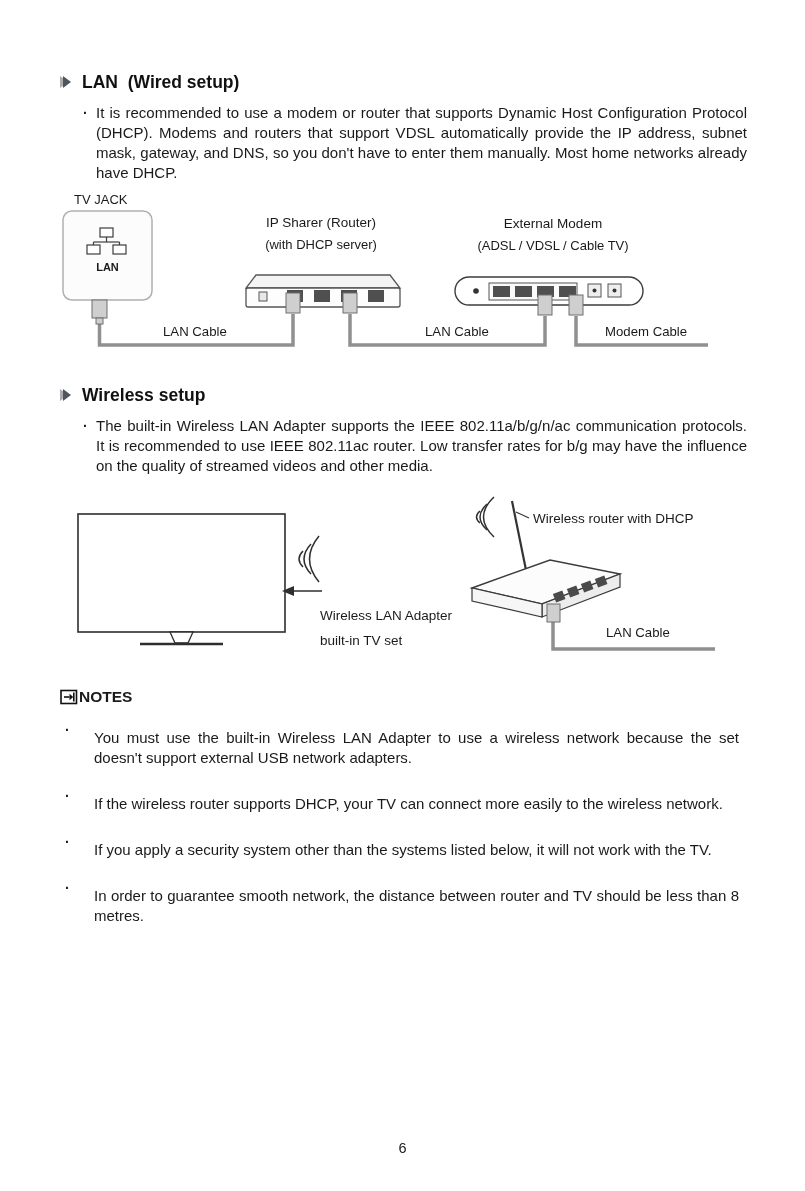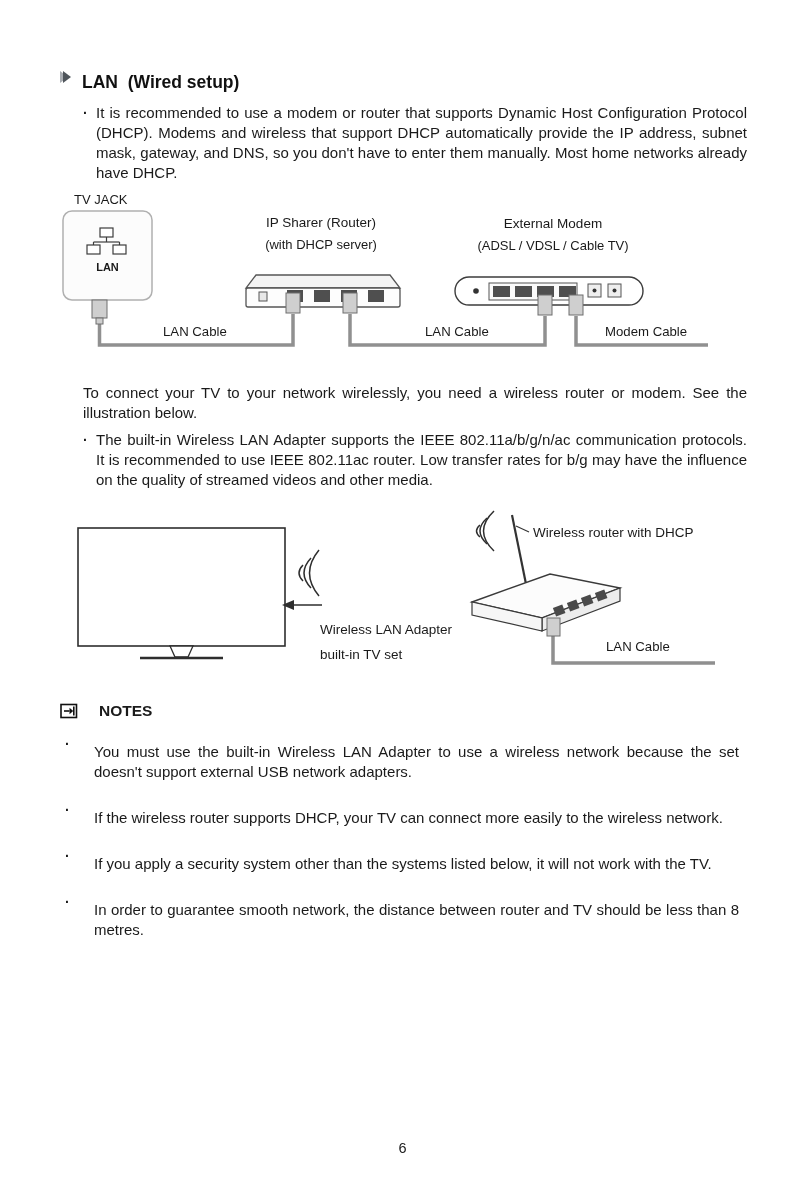--- a/index.html
+++ b/index.html
@@ -7,38 +7,38 @@
     position:relative;
     width:805px;height:1191px;
     box-sizing:border-box;
     padding:70px 58px 0 60px;
     background:#fff;
     font-family:"Liberation Sans",sans-serif;
     font-size:15px;line-height:20px;color:#1a1a1a;
     overflow:hidden;
   }
   .section-title{
-    display:flex;gap:10px;
+    display:flex;align-items:center;gap:10px;
     margin:0 0 9px 0;font-size:17.5px;line-height:24px;font-weight:bold;color:#111;
   }
   .title-text{white-space:pre-wrap;}
   .marker{position:relative;width:12px;height:14px;flex:0 0 12px;}
   .marker .tri1,.marker .tri2{position:absolute;top:1px;width:0;height:0;border-style:solid;}
   .marker .tri1{left:0;border-width:6px 0 6px 8px;border-color:transparent transparent transparent #a9adb2;}
   .marker .tri2{left:3px;border-width:6px 0 6px 8px;border-color:transparent transparent transparent #4f555b;}
   .intro{margin:0 0 0 23px;text-align:justify;}
   .bullet-row{display:flex;margin:7px 0 0 23px;}
   .bullet-dot{flex:0 0 13px;font-weight:bold;font-size:14px;}
   .bullet-text{flex:1;text-align:justify;margin:0;}
   .diagram{display:block;}
   .diagram1{margin:4px 0 0 0;}
   .diagram2{margin:20px 0 0 0;}
   .section-2{margin-top:26px;}
   .notes-section{margin-top:6px;}
-  .notes-header{display:flex;align-items:center;gap:21px;font-weight:bold;font-size:15.5px;margin:0 0 13px 0;}
+  .notes-header{display:flex;align-items:center;gap:1px;font-weight:bold;font-size:15.5px;margin:0 0 13px 0;}
   .note{display:flex;margin:0 0 10px 0;}
   .note-dot{flex:0 0 21px;padding-left:5px;font-weight:bold;font-size:14px;}
   .note-text{flex:1;text-align:justify;margin:8px;}
   .security-line{margin:-2px 0 10px 26px;}
   .page-number{position:absolute;left:0;top:1138px;width:100%;text-align:center;font-size:14.5px;color:#1a1a1a;}
   svg text{font-family:"Liberation Sans",sans-serif;fill:#1a1a1a;}
   svg{display:block;}
 </style>
 </head>
 <body>
@@ -48,21 +48,21 @@
   <section>
     <h2 class="section-title">
       <span class="marker">
           <span class="tri1"></span>
           <span class="tri2"></span>
         </span>
       <span class="title-text">LAN  (Wired setup)</span>
     </h2>
     <div class="bullet-row">
       <span class="bullet-dot">·</span>
-      <p class="bullet-text">It is recommended to use a modem or router that supports Dynamic Host Configuration Protocol (DHCP). Modems and wireless that support DHCP automatically provide the IP address, subnet mask, gateway, and DNS, so you don't have to enter them manually. Most home networks already have DHCP.</p>
+      <p class="bullet-text">It is recommended to use a modem or router that supports Dynamic Host Configuration Protocol (DHCP). Modems and routers that support VDSL automatically provide the IP address, subnet mask, gateway, and DNS, so you don't have to enter them manually. Most home networks already have DHCP.</p>
     </div>
   </section>
 
   <svg class="diagram diagram1" width="680" height="170" viewBox="0 0 680 170">
 
     <text x="14" y="17" font-size="13" fill="#979797">TV JACK</text>
 
     <g>
       <rect x="3" y="24" width="89" height="89" rx="9" fill="#fcfcfc" stroke="#b0b0b0" stroke-width="1.5"></rect>
       <g stroke="#3c3c3c" stroke-width="1.2" fill="#ffffff">
@@ -119,21 +119,27 @@
     <text x="261" y="40" font-size="13.5" text-anchor="middle">IP Sharer (Router)</text>
     <text x="261" y="62" font-size="13" text-anchor="middle">(with DHCP server)</text>
     <text x="493" y="41" font-size="13.5" text-anchor="middle">External Modem</text>
     <text x="493" y="63" font-size="13" text-anchor="middle">(ADSL / VDSL / Cable TV)</text>
     <text x="103" y="149" font-size="13.2">LAN Cable</text>
     <text x="365" y="149" font-size="13.2">LAN Cable</text>
     <text x="545" y="149" font-size="13.2">Modem Cable</text>
   </svg>
 
   <section class="section-2">
-    <p class="intro">To connect your TV to your network wirelessly, you need a wireless router or modem. See the illustration below.</p>
+    <h2 class="section-title">
+      <span class="marker">
+          <span class="tri1"></span>
+          <span class="tri2"></span>
+        </span>
+      <span class="title-text">Wireless setup</span>
+    </h2>
     <div class="bullet-row">
       <span class="bullet-dot">·</span>
       <p class="bullet-text">The built-in Wireless LAN Adapter supports the IEEE 802.11a/b/g/n/ac communication protocols. It is recommended to use IEEE 802.11ac router. Low transfer rates for b/g may have the influence on the quality of streamed videos and other media.</p>
     </div>
   </section>
 
   <svg class="diagram diagram2" width="680" height="185" viewBox="0 0 680 185">
 
     <g>
       <rect x="18" y="18" width="207" height="118" fill="#ffffff" stroke="#2e2e2e" stroke-width="1.6"></rect>

